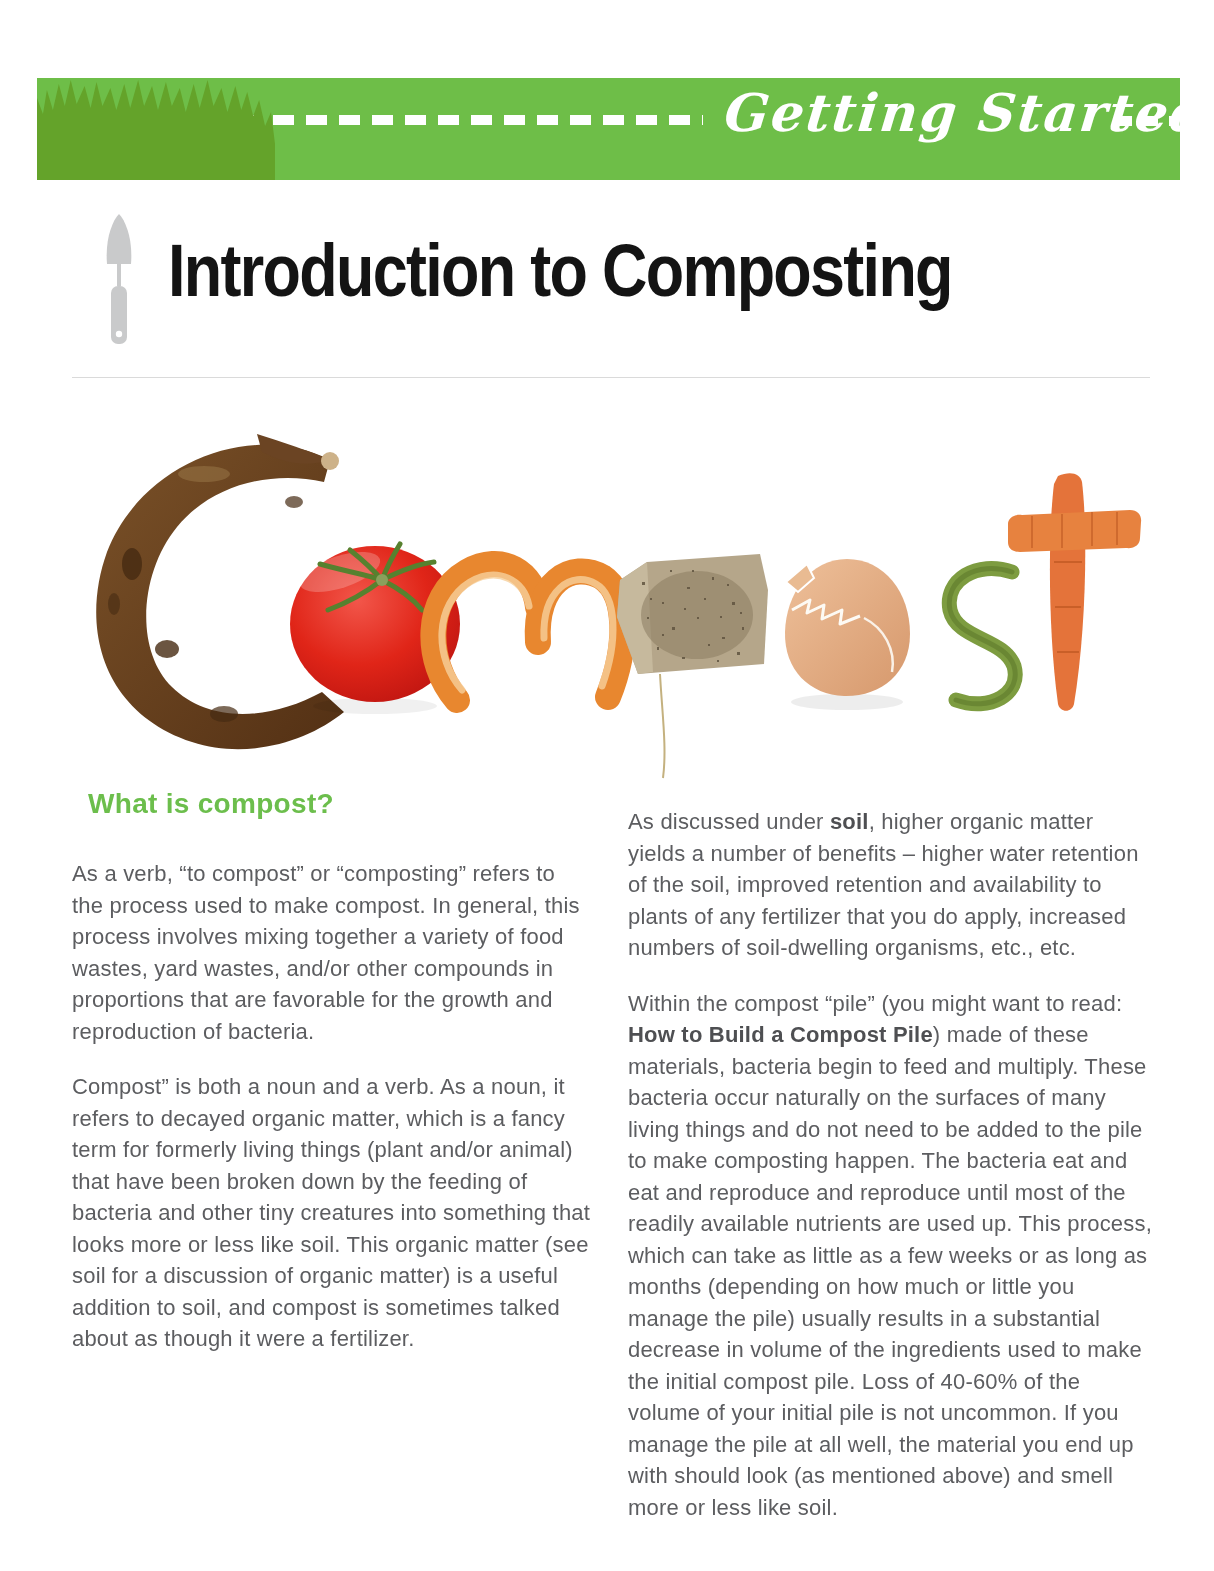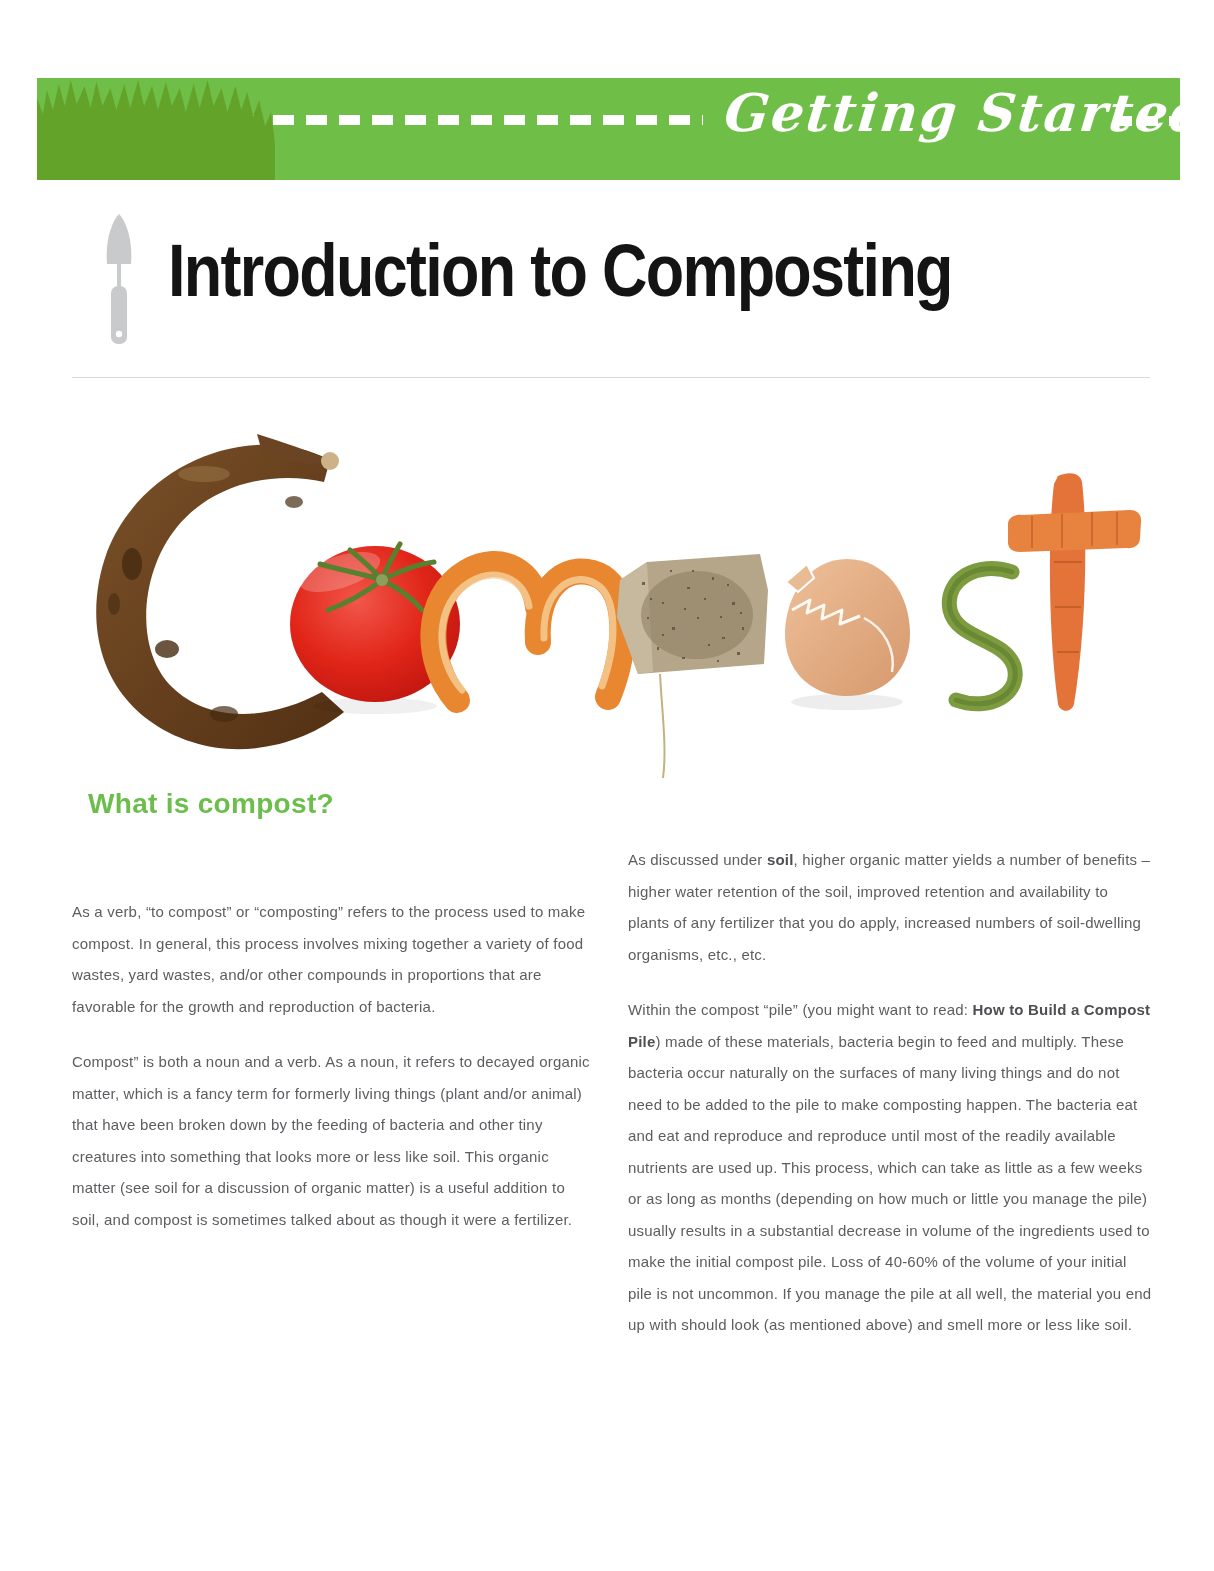--- a/index.html
+++ b/index.html
@@ -26,21 +26,21 @@
 
   .rule{position:absolute;left:72px;top:377px;width:1078px;height:0;border:none;
              border-top:1px solid #dadada;margin:0;}
 
   
   .compost-art{position:absolute;left:72px;top:412px;width:1070px;height:368px;overflow:visible;}
 
   
   h2.section-heading{position:absolute;left:72px;top:772px;margin:16px;
              font-size:28px;font-weight:bold;color:#6cbe4c;letter-spacing:.3px;}
-  .col{position:absolute;color:#5c5d60;font-size:15px;line-height:31.5px;letter-spacing:.2px;margin-top:38px;}
+  .col{position:absolute;color:#5c5d60;font-size:22px;line-height:31.5px;letter-spacing:.2px;}
   .col p{margin:0 0 24px 0;}
   .col strong{font-weight:bold;color:#4e4f52;}
   .left-col{left:72px;top:858px;width:520px;}
   .right-col{left:628px;top:806px;width:524px;}
 </style>
 </head>
 <body>
 
 <div class="page">
 

